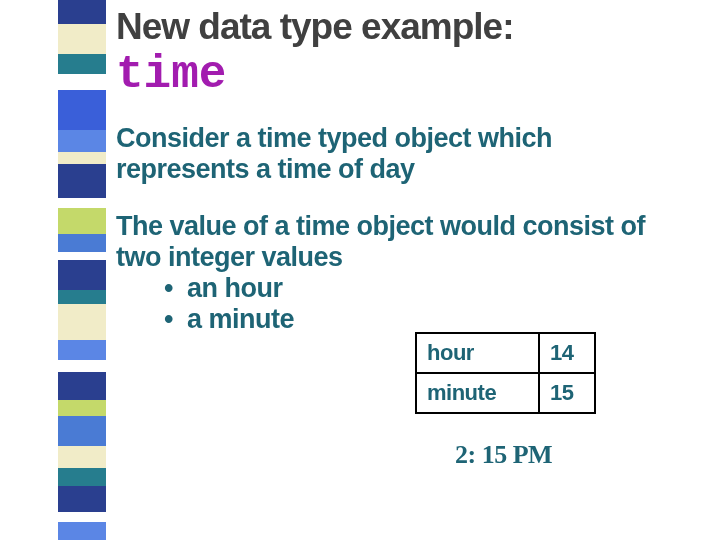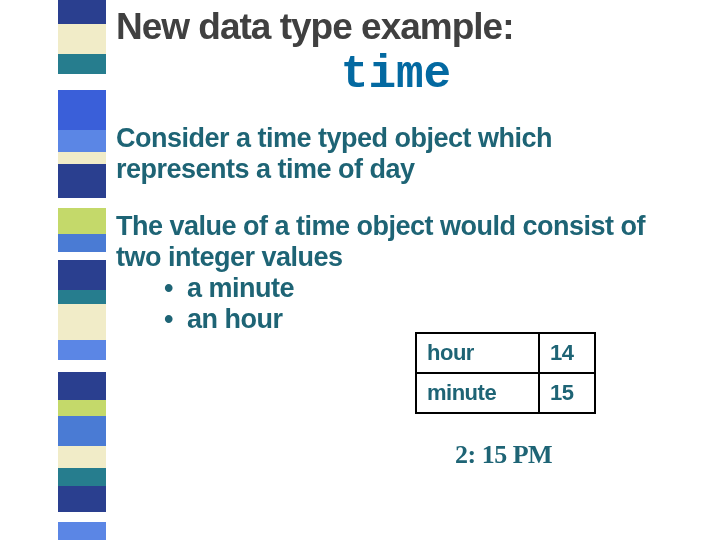--- a/index.html
+++ b/index.html
@@ -35,22 +35,21 @@
     font-stretch: condensed;
     font-size: 37px;
     color: #404040;
     letter-spacing: -1px;
     line-height: 1.05;
   }
   .title-line2 {
     font-family: 'Courier New', Courier, monospace;
     font-size: 46px;
     font-weight: bold;
-    color: #0369a1;
-    text-align: center;
+    color: #a21caf;
     margin-top: 2px;
     margin-bottom: 22px;
   }
   .para1, .para2 {
     font-family: 'Arial Black', 'Arial Narrow', Arial, sans-serif;
     font-weight: 900;
     font-stretch: condensed;
     font-size: 27px;
     color: #1e6475;
     line-height: 1.15;
@@ -127,22 +126,22 @@
     <div style="background: rgb(255, 255, 255); height: 10px;"></div>
     <div style="background: rgb(91, 134, 229); height: 18px;"></div>
   </div>
 
 <div class="content">
   <div class="title-line1">New data type example:</div>
   <div class="title-line2">time</div>
   <div class="para1">Consider a time typed object which represents a time of day</div>
   <div class="para2">The value of a time object would consist of two integer values</div>
   <div class="bullets">
+    <div>•&nbsp;&nbsp;<span>an hour</span></div>
     <div>•&nbsp;&nbsp;<span>a minute</span></div>
-    <div>•&nbsp;&nbsp;<span>an hour</span></div>
   </div>
 </div>
 
 <table class="table">
   <tbody>
       <tr>
     <td>hour</td>
     <td>14</td>
   </tr>
   <tr>

